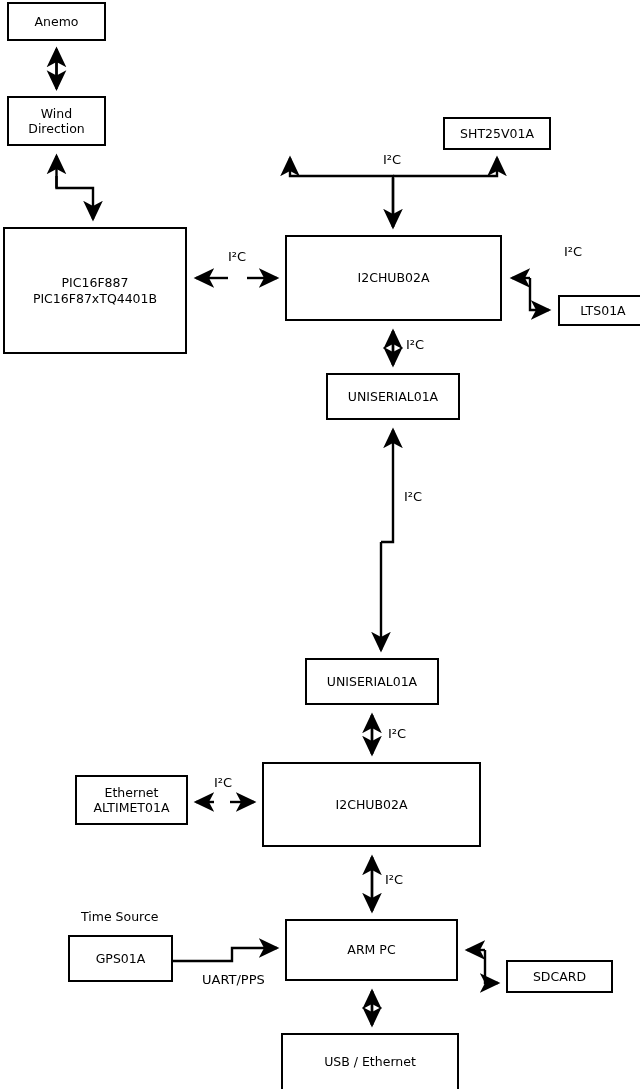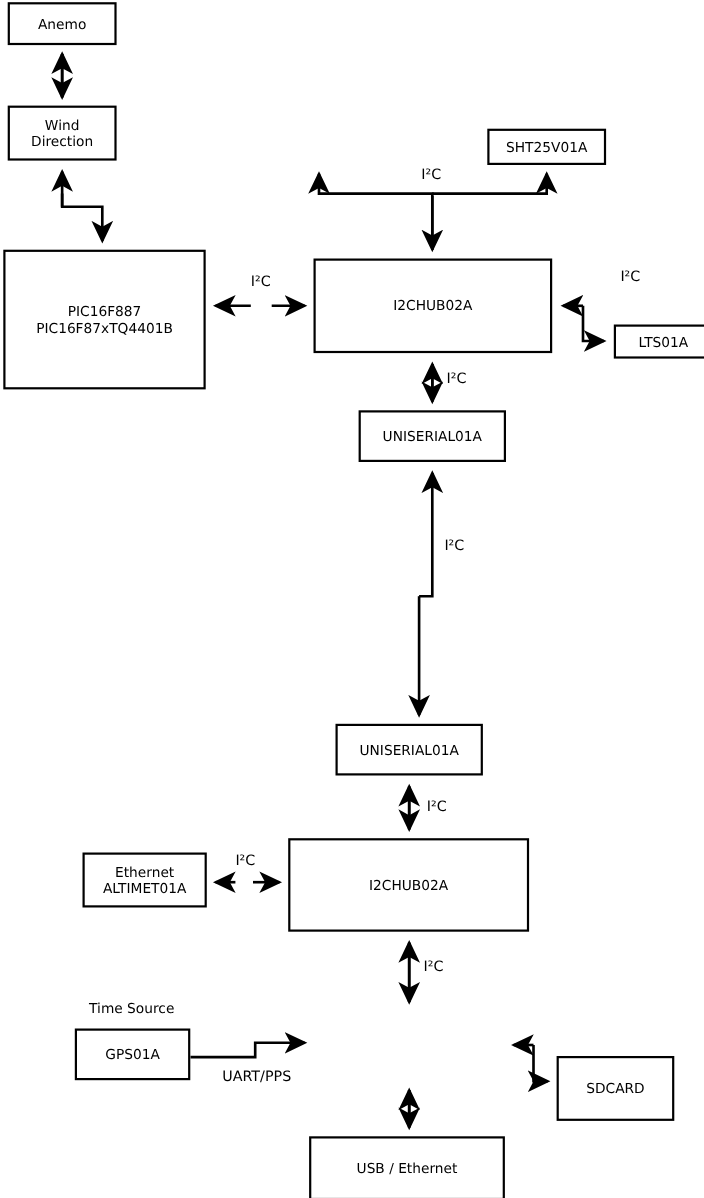--- a/index.html
+++ b/index.html
@@ -117,21 +117,22 @@
 PIC16F87xTQ4401B</div>
   <div class="node" style="left:443px;top:117px;width:108px;height:33px;">SHT25V01A</div>
   <div class="node" style="left:285px;top:235px;width:217px;height:86px;">I2CHUB02A</div>
   <div class="node" style="left:558px;top:295px;width:90px;height:31px;">LTS01A</div>
   <div class="node" style="left:326px;top:373px;width:134px;height:47px;">UNISERIAL01A</div>
   <div class="node" style="left:305px;top:658px;width:134px;height:47px;">UNISERIAL01A</div>
   <div class="node" style="left:262px;top:762px;width:219px;height:85px;">I2CHUB02A</div>
   <div class="node" style="left:75px;top:775px;width:113px;height:50px;">Ethernet
 ALTIMET01A</div>
   <div class="node" style="left:68px;top:935px;width:105px;height:47px;">GPS01A</div>
-  <div class="node" style="left:506px;top:960px;width:107px;height:59px;text-align:center;">SDCARD</div>
+  <div class="node" style="left:285px;top:919px;width:173px;height:62px;">ARM PC</div>
+  <div class="node" style="left:506px;top:960px;width:107px;height:33px;text-align:center;">SDCARD</div>
   <div class="node" style="left:281px;top:1033px;width:178px;height:58px;">USB / Ethernet</div>
 
   <div class="edge-label" style="left:228px;top:249px;">I²C</div>
   <div class="edge-label" style="left:383px;top:152px;">I²C</div>
   <div class="edge-label" style="left:564px;top:244px;">I²C</div>
   <div class="edge-label" style="left:406px;top:337px;">I²C</div>
   <div class="edge-label" style="left:404px;top:489px;">I²C</div>
   <div class="edge-label" style="left:388px;top:726px;">I²C</div>
   <div class="edge-label" style="left:214px;top:775px;">I²C</div>
   <div class="edge-label" style="left:385px;top:872px;">I²C</div>

